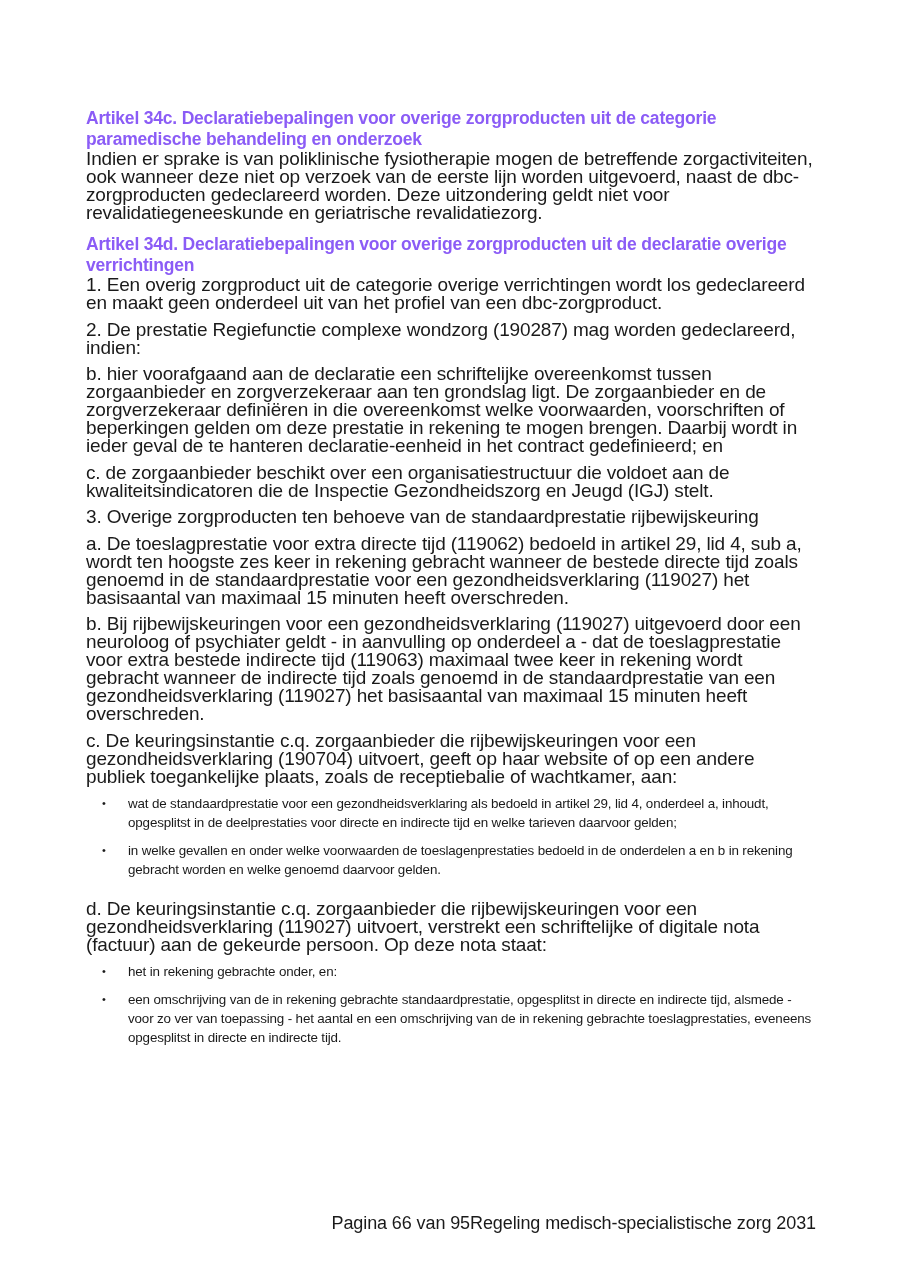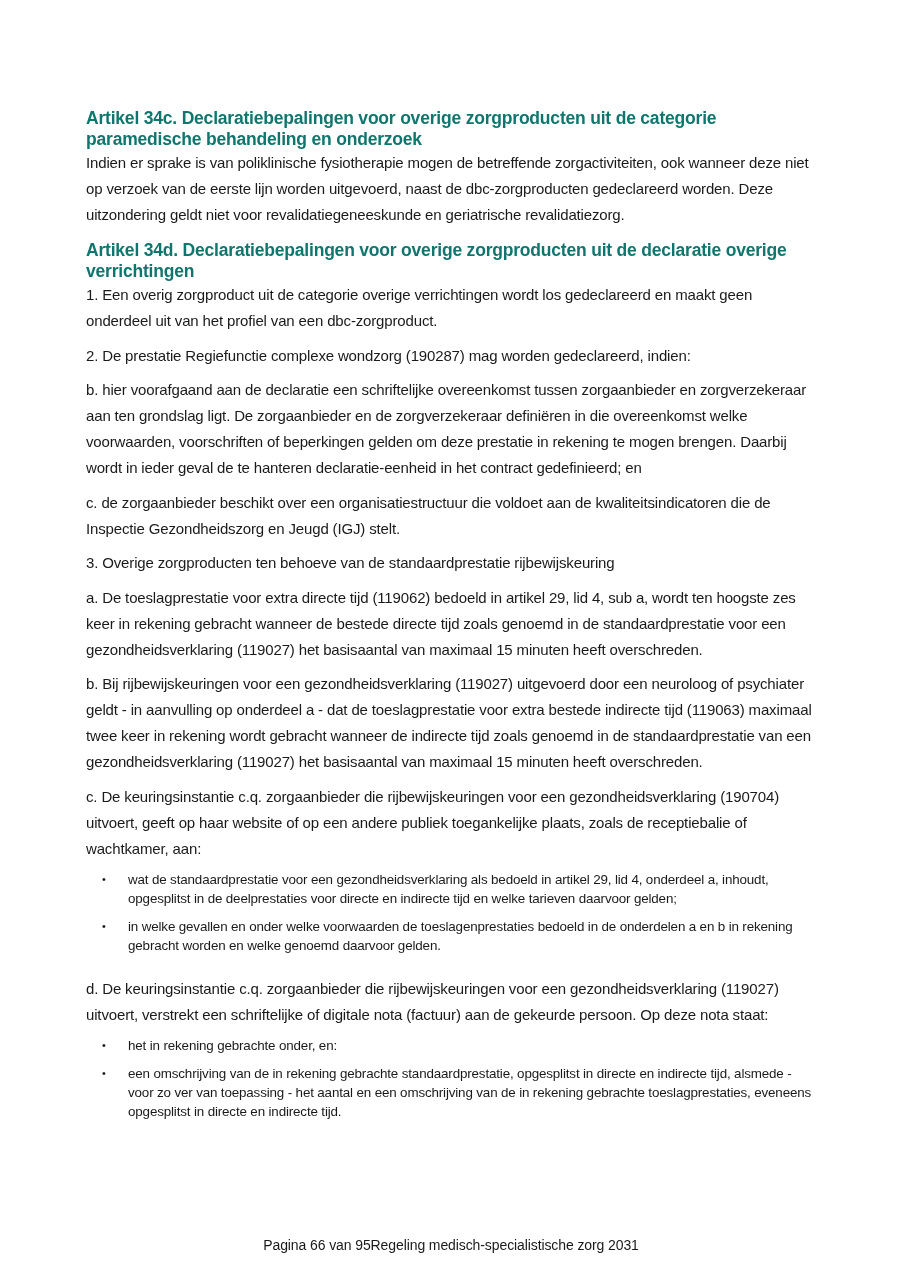--- a/index.html
+++ b/index.html
@@ -5,40 +5,39 @@
   html, body { margin: 0; padding: 0; background: #ffffff; }
   body {
     width: 900px; height: 1273px; position: relative; overflow: hidden;
     font-family: "Liberation Sans", "DejaVu Sans", sans-serif;
     color: #1a1a1a;
   }
   .page { position: absolute; left: 86px; top: 108px; width: 730px; }
   h2 {
     font-family: "Liberation Sans", sans-serif;
     font-weight: bold; font-size: 17.5px; line-height: 21px;
-    margin: 0; letter-spacing: -0.2px; color: #0f766e;
+    margin: 0; letter-spacing: -0.2px; color: #8b5cf6;
   }
   .sec { margin-bottom: 12px; }
   p {
-    margin: 0 0 8.5px 0; font-size: 15px; line-height: 26px;
+    margin: 0 0 8.5px 0; font-size: 19px; line-height: 18px;
     letter-spacing: -0.15px;
   }
   p.tight { margin-bottom: 0; }
   ul { list-style: none; margin: 0 0 8px 0; padding: 0; }
   ul li {
     position: relative; padding-left: 42px; font-size: 13.4px;
     line-height: 19.2px; letter-spacing: -0.15px; margin-bottom: 8.5px;
   }
   ul li .bullet { position: absolute; left: 16px; top: 0; font-size: 11px; }
   .gap { height: 12px; }
   .footer {
     position: absolute; left: 86px; top: 1213px; width: 730px;
-    font-size: 14px; display: flex; justify-content: center;
+    font-size: 18px; display: flex; justify-content: flex-end;
     letter-spacing: -0.1px;
-    margin-top: 24px;
   }
 </style>
 </head>
 <body>
 
 <div class="page">
   <section class="sec">
     <h2>Artikel 34c. Declaratiebepalingen voor overige zorgproducten uit de categorie paramedische behandeling en onderzoek</h2>
     <p class="tight">Indien er sprake is van poliklinische fysiotherapie mogen de betreffende zorgactiviteiten, ook wanneer deze niet op verzoek van de eerste lijn worden uitgevoerd, naast de dbc-zorgproducten gedeclareerd worden. Deze uitzondering geldt niet voor revalidatiegeneeskunde en geriatrische revalidatiezorg.</p>
   </section>

